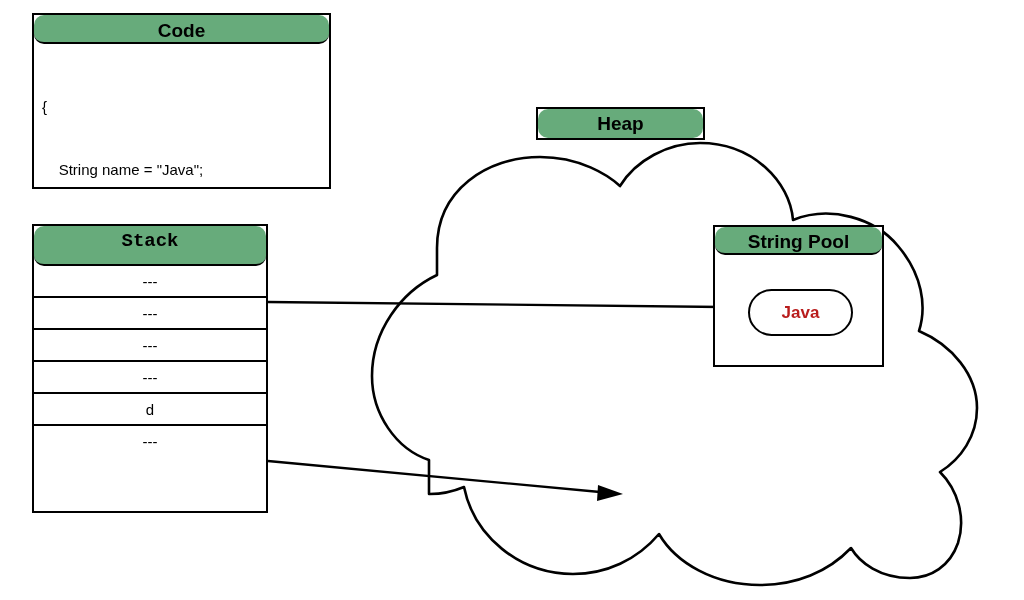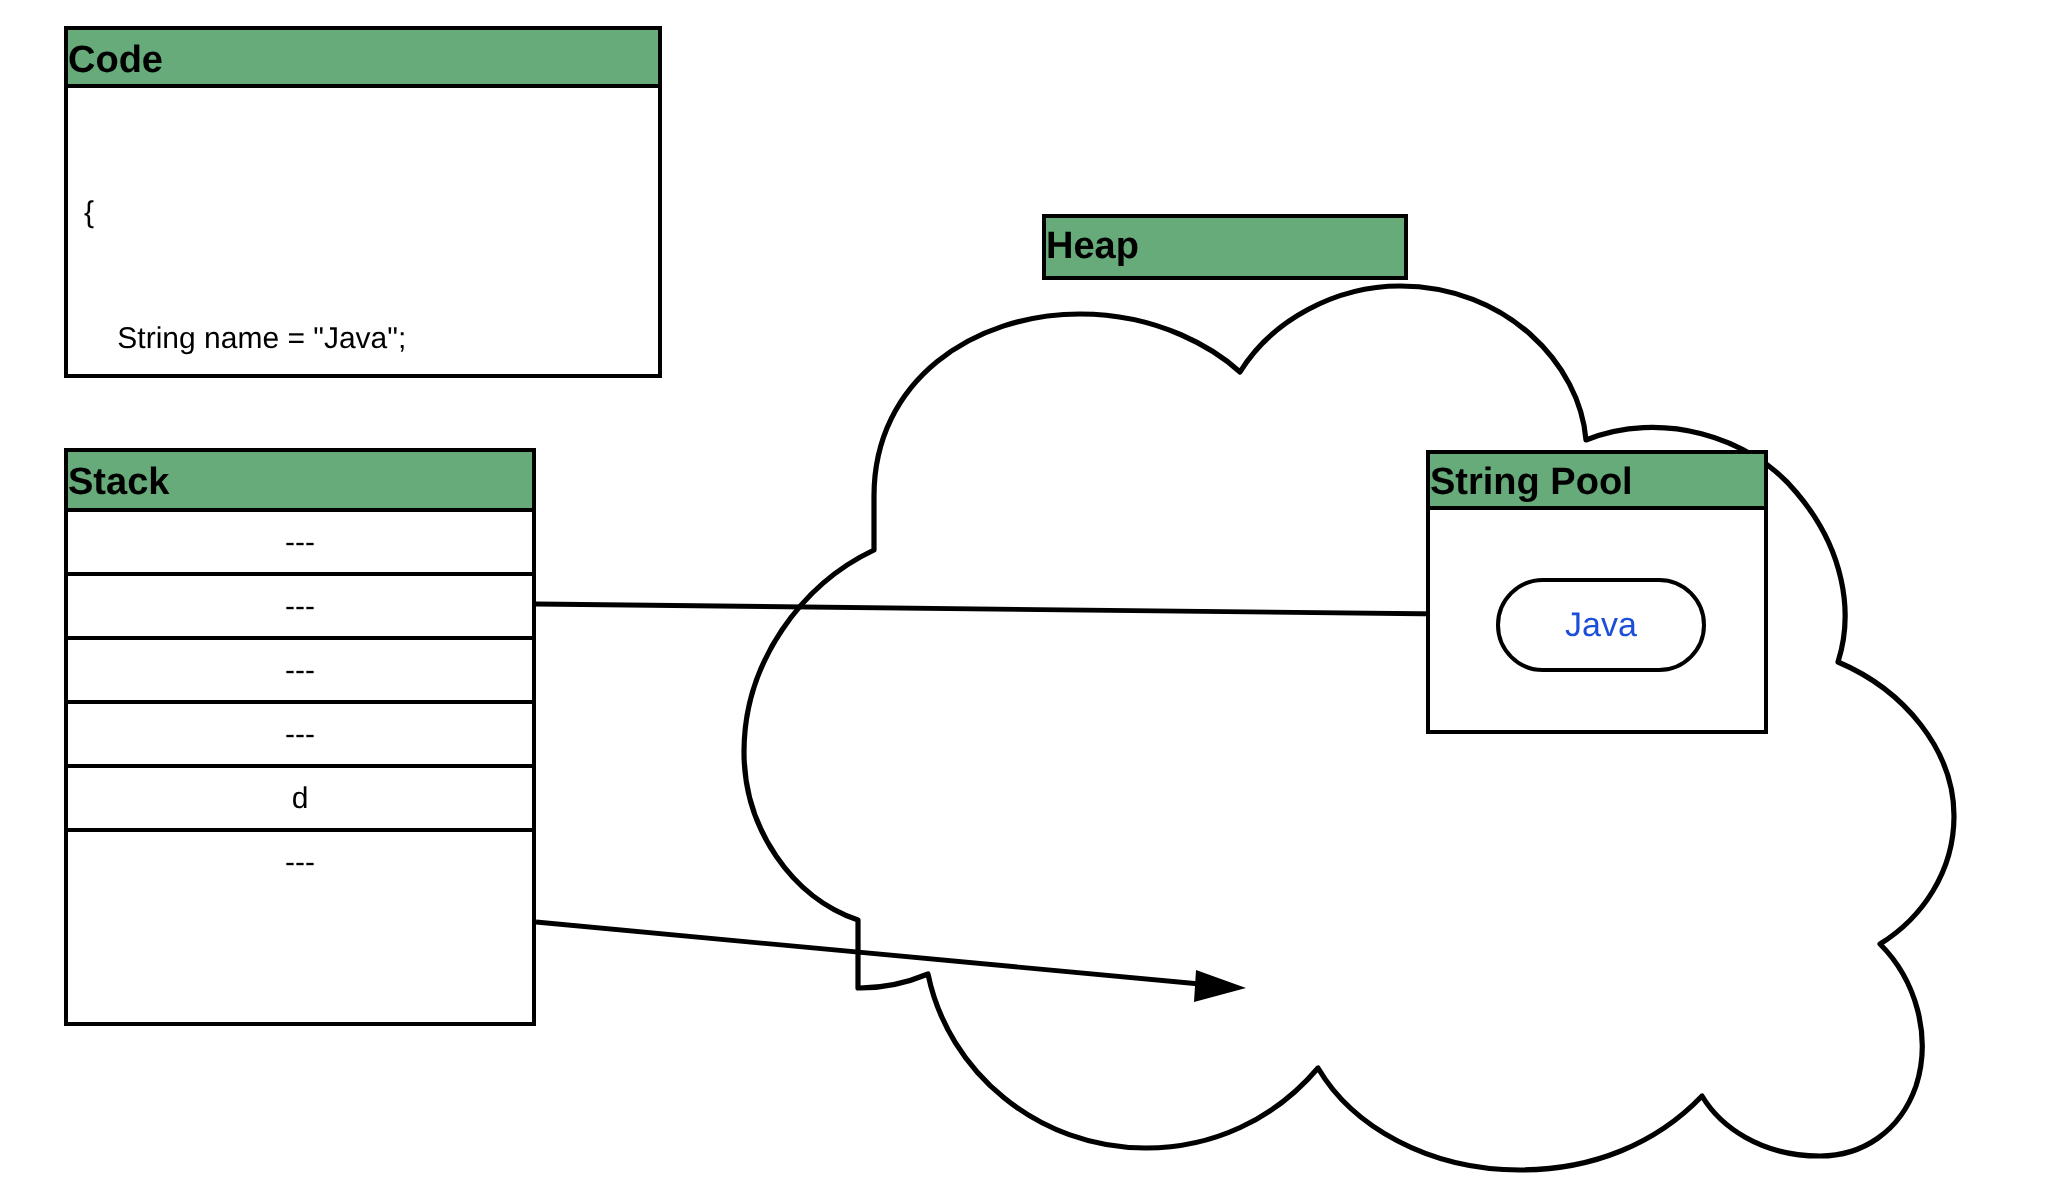--- a/index.html
+++ b/index.html
@@ -29,25 +29,27 @@
   
   .titled-box {
     position: absolute;
     border: 2px solid #000000;
     background: #ffffff;
     box-sizing: border-box;
   }
   .box-header {
     background: #67AB7B;
     border-bottom: 2px solid #000000;
+    text-align: center;
     font-weight: bold;
     font-size: 19px;
     line-height: 1;
     color: #000000;
     box-sizing: border-box;
+    border-radius: 10px;
   }
 
   
   #code-box {
     left: 32px;
     top: 13px;
     width: 299px;
     height: 176px;
   }
   #code-box .box-header { height: 29px; padding-top: 6px; }
@@ -59,38 +61,38 @@
   }
   .code-line { white-space: pre; }
 
   
   #stack-box {
     left: 32px;
     top: 224px;
     width: 236px;
     height: 289px;
   }
-  #stack-box .box-header { height: 30px; padding-top: 6px; }
+  #stack-box .box-header { height: 40px; padding-top: 6px; font-family: Liberation Mono, monospace; }
   .stack-rows { display: block; }
   .stack-row {
     height: 32px;
     line-height: 32px;
     text-align: center;
     font-size: 15px;
     border-bottom: 2px solid #000000;
     box-sizing: border-box;
     background: #ffffff;
   }
   .stack-row:last-child { border-bottom: none; }
 
   
   #heap-label {
-    left: 521px;
+    left: 536px;
     top: 107px;
-    width: 183px;
+    width: 169px;
     height: 33px;
     border: 2px solid #000000;
     box-sizing: border-box;
   }
   #heap-label .box-header {
     height: 29px;
     padding-top: 5px;
     border-bottom: none;
   }
 
@@ -102,22 +104,22 @@
     height: 142px;
   }
   #stringpool-box .box-header { height: 28px; padding-top: 5px; }
 
   
   .capsule {
     position: absolute;
     border: 2.5px solid #000000;
     background: #ffffff;
     text-align: center;
-    font-weight: normal;
-    color: #1d4ed8;
+    font-weight: bold;
+    color: #b91c1c;
     box-sizing: border-box;
   }
   #java-capsule {
     left: 748px;
     top: 289px;
     width: 105px;
     height: 47px;
     border-radius: 24px;
     line-height: 43px;
     font-size: 17px;

